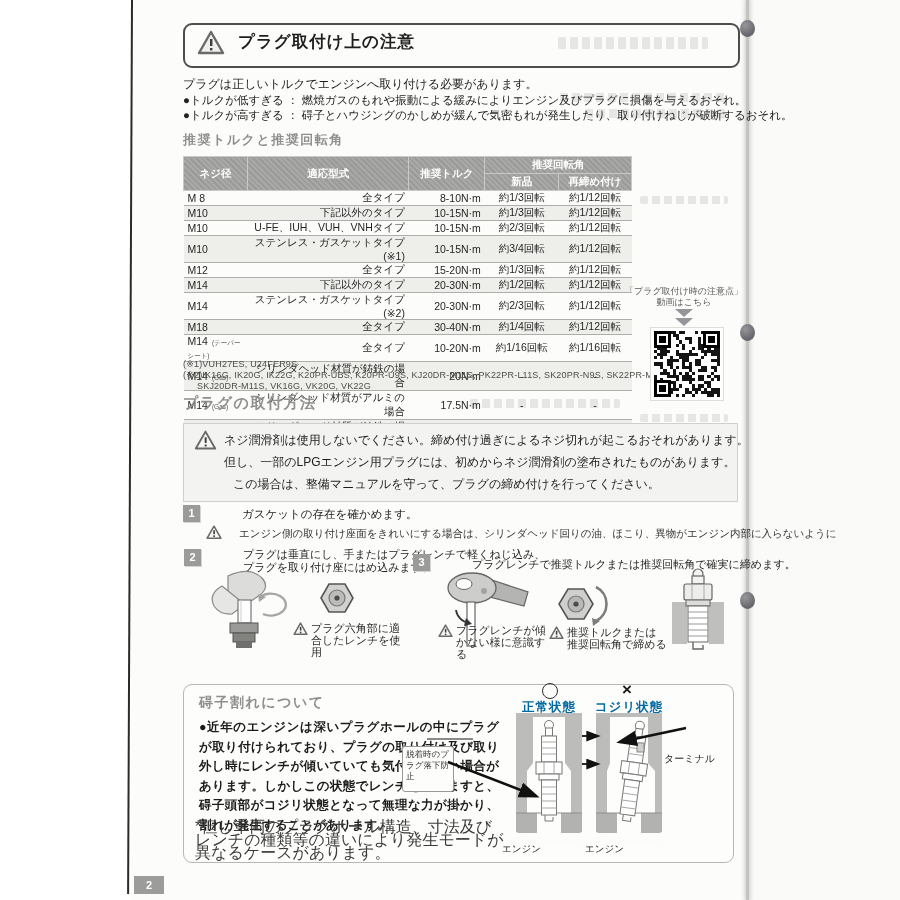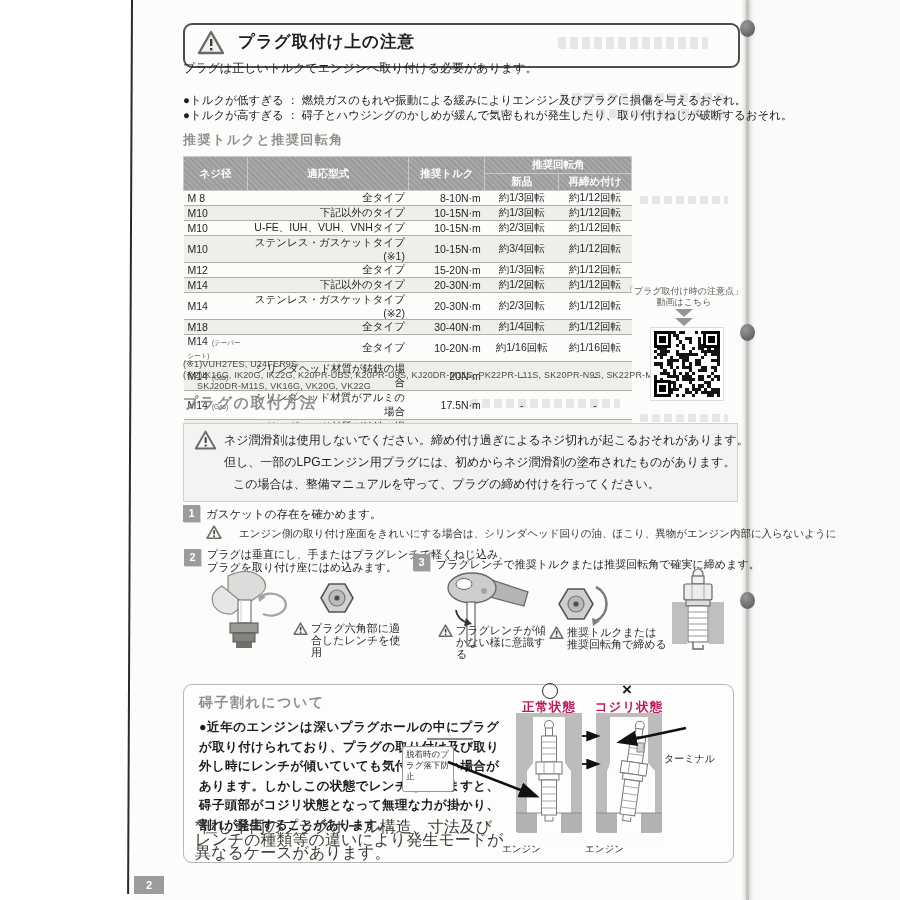--- a/index.html
+++ b/index.html
@@ -8,21 +8,21 @@
   .abs{position:absolute;}
   
   .left-margin{left:0;top:0;width:131px;height:900px;background:#ffffff;}
   .edge-left{left:131px;top:0;width:2px;height:894px;background:#2b2b2b;transform:rotate(0.25deg);transform-origin:top center;}
   .edge-right{left:746px;top:0;width:2.5px;height:900px;background:#c3c3c1;box-shadow:0 0 4px 1px rgba(150,150,148,.5);}
   .right-margin{left:749px;top:0;width:151px;height:900px;background:#fafaf8;}
   .binder-dot{width:15px;height:17px;border-radius:50%;background:radial-gradient(circle at 35% 30%, #97979b, #515156);}
   
   .hdr-box{left:183px;top:23px;width:553px;height:41px;border:2px solid #4d4d4b;border-radius:9px;background:transparent;}
   .hdr-title{left:238px;top:31px;font-size:16.5px;font-weight:bold;color:#1e1e1e;letter-spacing:1px;}
-  .lead{left:183px;top:60px;font-size:12px;font-weight:500;color:#1c1c1c;}
+  .lead{left:183px;top:76px;font-size:12px;font-weight:500;color:#1c1c1c;}
   .bullet{font-size:11.5px;color:#222;}
   .sec-title{font-weight:bold;color:#8f8f8d;letter-spacing:1.5px;}
   
   table.torque{position:absolute;left:183px;top:156px;width:449px;border-collapse:collapse;font-size:10.5px;
                border-bottom:1.5px solid #737371;}
   table.torque th{background:#9d9d9b;color:#fff;font-weight:bold;border:1px solid #c9c9c7;padding:1px 2px;
                   background-image:repeating-linear-gradient(45deg, rgba(255,255,255,.14) 0 2px, rgba(0,0,0,0.03) 2px 4px);}
   table.torque td{border-top:1px solid #aeaeac;padding:0 4px;height:13px;color:#1f1f1f;}
   table.torque tbody tr:nth-child(even) td{background:#eeeeeb;}
   td.c-screw{text-align:left;padding-left:8px;}
@@ -37,29 +37,29 @@
   .qr{left:650px;top:327px;width:74px;height:74px;background:#fff;border:1px solid #ddd;padding:3px;box-sizing:border-box;
       display:grid;grid-template-columns:repeat(21,1fr);grid-template-rows:repeat(21,1fr);}
   .qm{background:#fff;} .qm.on{background:#141414;}
   .qf{position:absolute;width:17px;height:17px;background:#fff;border:3px solid #000;box-sizing:border-box;}
   .qf::after{content:"";position:absolute;inset:2px;background:#000;}
   
   .warn-box{left:183px;top:423px;width:553px;height:77px;background:#f3f3f1;border:1px solid #cfcfcd;}
   .warn-line{font-size:12px;font-weight:500;color:#1d1d1d;}
   .chip{width:17px;height:17px;background:#9b9b99;color:#fff;font-size:11px;font-weight:bold;
         text-align:center;line-height:17px;box-shadow:1px 1px 0 #d5d5d3;}
-  .step-text{font-size:11.5px;color:#1d1d1d;}
+  .step-text{font-size:11.5px;color:#1d1d1d;margin-left:36px;}
   .note-text{font-size:10.5px;color:#333;}
   .cap{font-size:11px;line-height:12px;color:#2a2a2a;}
   
   .bot-box{left:183px;top:684px;width:549px;height:177px;border:1.5px solid #b7b7b5;border-radius:9px;background:#fdfdfb;}
   .ins-body{font-size:12.5px;line-height:19.5px;font-weight:600;color:#1b1b1b;text-align:justify;}
   .ins-foot{font-size:16px;line-height:13px;color:#3a3a38;}
   .magnet-box{border:1px solid #999;border-radius:3px;background:#fdfdfb;font-size:8.5px;line-height:11px;color:#333;padding:2px 3px;box-sizing:border-box;}
-  .state-label{width:76px;text-align:center;font-size:12.5px;font-weight:bold;color:#be185d;letter-spacing:1px;}
+  .state-label{width:76px;text-align:center;font-size:12.5px;font-weight:bold;color:#0369a1;letter-spacing:1px;}
   .circle-mark{width:14px;height:14px;border:1.8px solid #2c2c2c;border-radius:50%;}
   .x-mark{font-size:17px;font-weight:bold;color:#1a1a1a;line-height:16px;}
   .small-label{font-size:9.5px;color:#222;margin-top:32px;}
   
   .pagenum{left:134px;top:876px;width:30px;height:18px;background:#9c9c9a;color:#fff;font-size:11px;font-weight:bold;
            text-align:center;line-height:18px;}
   
   .bleed{position:absolute;background:repeating-linear-gradient(90deg, rgba(100,100,108,.14) 0 8px, rgba(100,100,108,0) 8px 12px);
          filter:blur(.7px);border-radius:2px;}
 </style>

